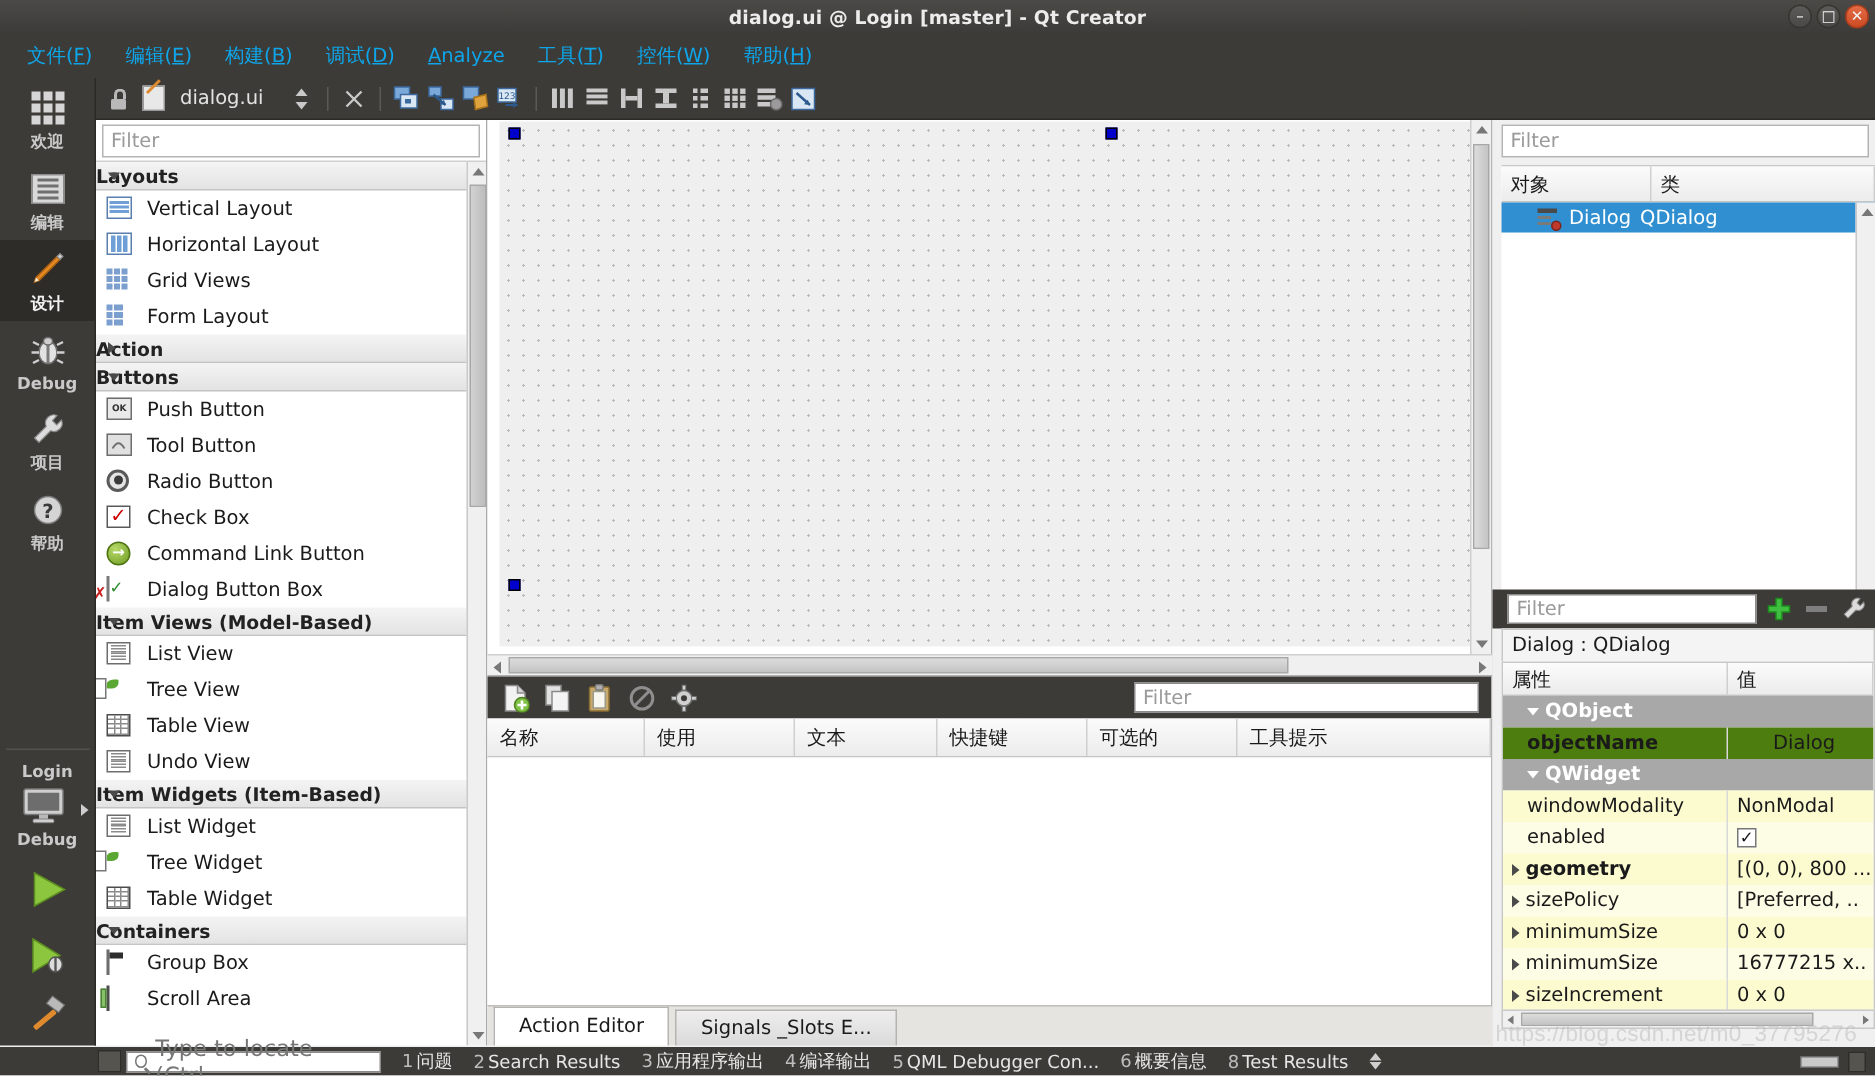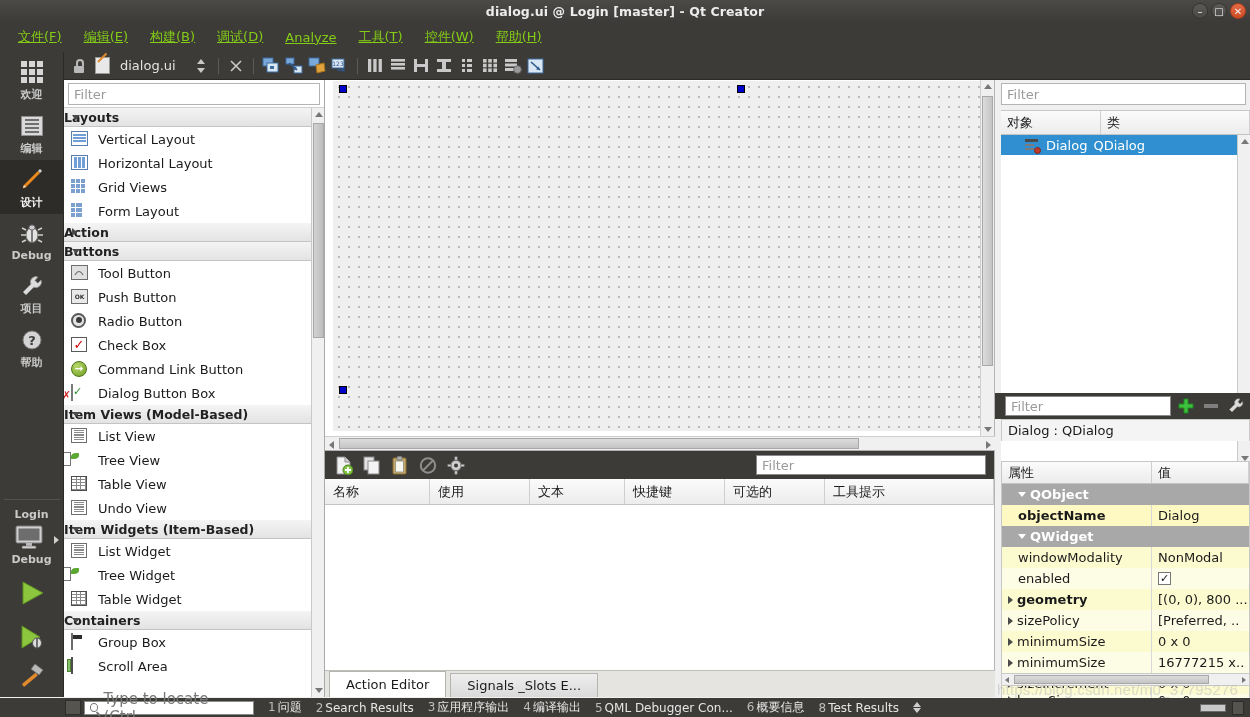--- a/index.html
+++ b/index.html
@@ -24,21 +24,21 @@
   .wbtn { width: 16px; height: 16px; border-radius: 50%; display: flex; align-items: center;
           justify-content: center; font-size: 10px; color: #f2f2f2;
           background: linear-gradient(to bottom,#5d5b58,#4a4846); border: 1px solid #37352f; }
   .wbtn.close { background: linear-gradient(to bottom,#e46b45,#cd4b23); border-color:#a93d1c; }
 
   
   .menubar {
     position: absolute; left: 0; top: 22px; width: 1250px; height: 30px;
     background: #3c3b37; display: flex; align-items: center; padding-left: 8px; gap: 2px;
   }
-  .menu-item { color: #84cc16; font-size: 13px; padding: 4px 10px; white-space: nowrap; cursor: default; text-decoration: underline; }
+  .menu-item { color: #0ea5e9; font-size: 13px; padding: 4px 10px; white-space: nowrap; cursor: default; }
   .menu-item u { text-decoration: underline; }
 
   
   .modebar {
     position: absolute; left: 0; top: 52px; width: 64px; height: 645px;
     background: #3c3b37; border-right: 1px solid #2b2a27;
     display: flex; flex-direction: column; align-items: center;
   }
   .mode {
     width: 64px; padding: 7px 0 4px 0; display: flex; flex-direction: column;
@@ -223,32 +223,32 @@
 
   .pe-bar { position: absolute; left: 0; top: 313px; width: 255px; height: 26px;
             background: #3c3b37; display: flex; align-items: center; padding: 0 4px; gap: 5px; }
   .pe-filter { flex: 1; height: 20px; background: #fff; border: 1px solid #8a8a8a;
                display: flex; align-items: center; padding: 0 5px; color: #9a9a9a; font-size: 13px; margin-left: 6px; }
   .pe-btn { width: 20px; height: 20px; display:flex; align-items:center; justify-content:center; cursor: pointer; }
   .pe-obj { position: absolute; left: 6px; top: 339px; width: 249px; height: 22px;
             background: #f4f4f4; border: 1px solid #c8c8c8; border-bottom: none;
             display: flex; align-items: center; padding-left: 6px; font-size: 13px; color: #1a1a1a; }
   .pe-table { position: absolute; left: 6px; top: 361px; width: 249px; height: 245px; background: #fff;
-              border: 1px solid #c8c8c8; overflow: hidden; margin-top: 20px; }
+              border: 1px solid #c8c8c8; overflow: hidden; }
   .pe-head { height: 22px; background: linear-gradient(to bottom,#fbfbfb,#ececec);
              border-bottom: 1px solid #c4c4c4; display: flex; }
   .pe-head > div { font-size: 13px; color: #1a1a1a; display:flex; align-items:center;
                    padding-left:6px; border-right:1px solid #cfcfcf; }
   .pe-row { height: 21px; display: flex; font-size: 13px; color: #1a1a1a; align-items: center; }
   .pe-row .k { width: 150px; display: flex; align-items: center; gap: 4px; padding-left: 16px;
                border-right: 1px solid #d8d8d8; height: 100%; }
   .pe-row .v { flex: 1; display: flex; align-items: center; padding-left: 6px; height: 100%; overflow: hidden; white-space: nowrap; }
   .pe-row.group { background: #a8a8a8; color: #ffffff; font-weight: bold; }
   .pe-row.group .k { border-right: none; }
-  .pe-row.alt1 { background: #fef9c3; font-weight: bold; }
+  .pe-row.alt1 { background: #4d7c0f; font-weight: bold; gap: 24px; }
   .pe-row.alt2 { background: #fcfbd0; align-items: center; }
   .pe-row.alt3 { background: #fdfce4; }
   .pe-tri { width: 0; height: 0; border-top: 4px solid transparent; border-bottom: 4px solid transparent;
             border-left: 5px solid #4a4a4a; flex: 0 0 5px; }
   .pe-tri.open { border-left: 4px solid transparent; border-right: 4px solid transparent;
                  border-top: 5px solid #fff; border-bottom: none; flex: 0 0 8px; }
   .pe-chk { width: 13px; height: 13px; border: 1px solid #777; background: #fff; font-size: 11px;
             display: flex; align-items: center; justify-content: center; line-height: 1; color: #111; }
   .pe-hscroll { position: absolute; left: 6px; bottom: 11px; width: 249px; height: 13px;
                 background: #f0f0f0; border: 1px solid #c9c9c9; }
@@ -616,33 +616,33 @@
         <span class="arrow right"></span>
         <span>Action</span>
       </div>
 
       <div class="wb-cat">
         <span class="arrow down"></span>
         <span>Buttons</span>
       </div>
       <div class="wb-row">
         <span class="wb-ic">
+            <span class="ico-box">OK</span>
+          </span>
+        <span>Push Button</span>
+      </div>
+      <div class="wb-row">
+        <span class="wb-ic">
           <span class="ico-box" style="background:#e0e0e0;">
             <svg width="11" height="10" viewBox="0 0 11 10">
                 <path d="M1 8 Q5 1 9 8" stroke="#6f6f6f" fill="none" stroke-width="1.2"></path>
               </svg>
           </span>
         </span>
         <span>Tool Button</span>
-      </div>
-      <div class="wb-row">
-        <span class="wb-ic">
-            <span class="ico-box">OK</span>
-          </span>
-        <span>Push Button</span>
       </div>
       <div class="wb-row">
         <span class="wb-ic">
             <span class="ico-radio">
               <i></i>
             </span>
           </span>
         <span>Radio Button</span>
       </div>
       <div class="wb-row">

